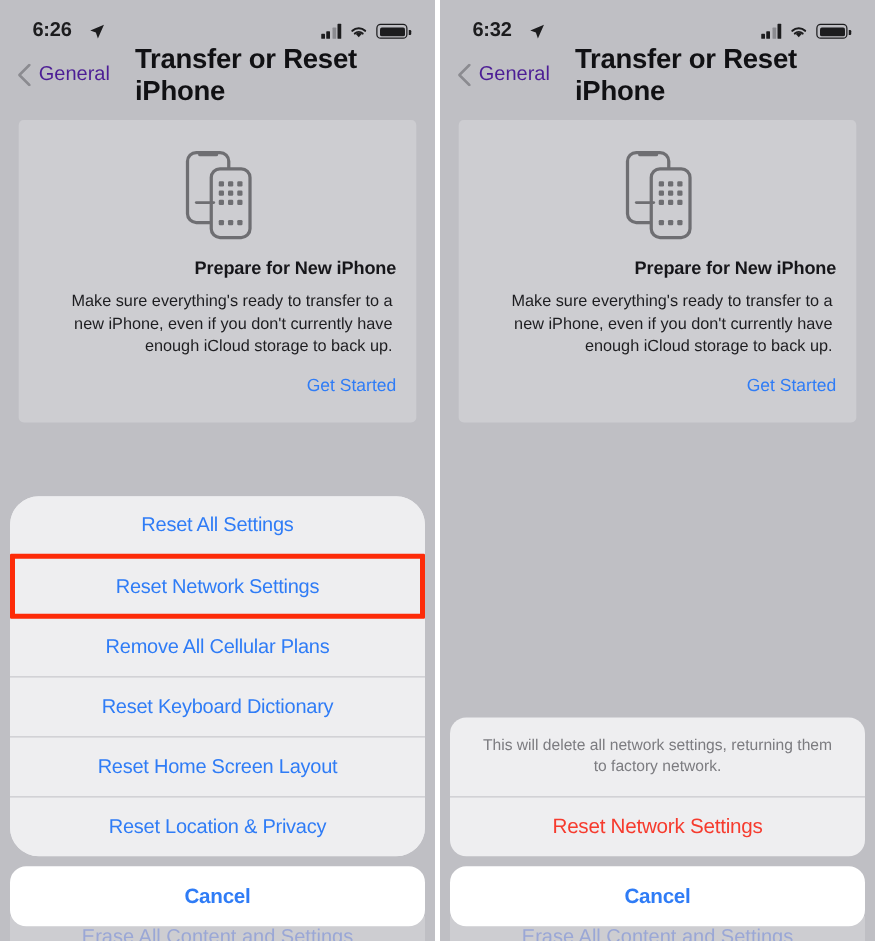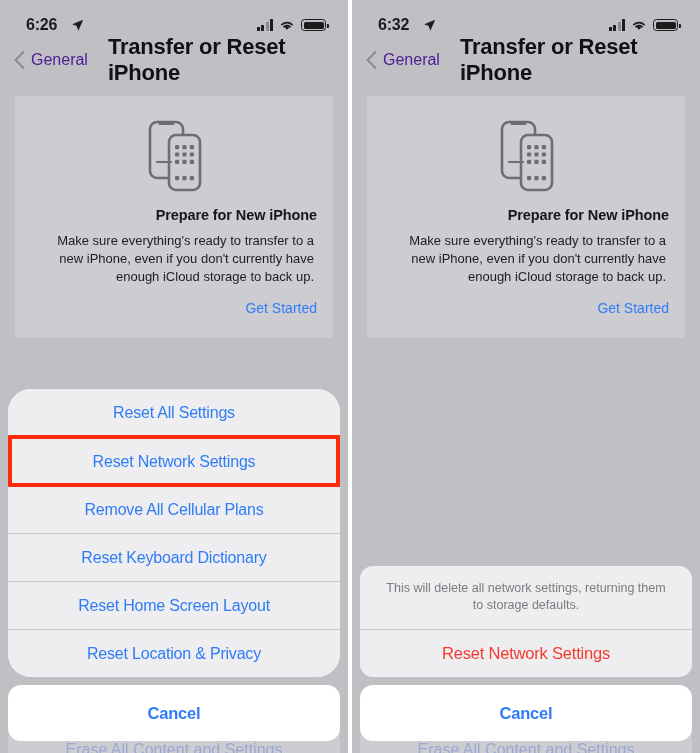--- a/index.html
+++ b/index.html
@@ -126,21 +126,21 @@
     left: 0; right: 0;
     border: 4px solid #fd2b08;
     pointer-events: none;
     z-index: 5;
     border-radius: 1px;
   }
 
   .cancel-sheet {
     background: #ffffff;
     border-radius: 13px;
-    height: 56px;
+    height: 48px;
     display:flex; align-items:center; justify-content:center;
     font-size: 16.5px; font-weight: bold; color: #2f7cf6;
     margin-top: 8px;
     cursor: pointer;
     position: relative; z-index: 3;
     letter-spacing: -0.2px;
   }
 
   
   .ghost-row {
@@ -340,21 +340,21 @@
             <path d="M20 45 h14" stroke="#6e6e72" stroke-width="2.2" stroke-linecap="round"></path>
           </svg>
         </div>
         <div class="card-title">Prepare for New iPhone</div>
         <div class="card-body">Make sure everything's ready to transfer to a new iPhone, even if you don't currently have enough iCloud storage to back up.</div>
         <div class="card-link">Get Started</div>
       </div>
 
       <div class="sheet-wrap" style="bottom: 30px;">
         <div class="alert">
-          <div class="alert-msg">This will delete all network settings, returning them to storage defaults.</div>
+          <div class="alert-msg">This will delete all network settings, returning them to factory network.</div>
           <div class="alert-destructive">Reset Network Settings</div>
         </div>
         <div class="cancel-sheet">Cancel</div>
         <div class="ghost-row" style="bottom:-26px;">Erase All Content and Settings</div>
       </div>
 
       <div class="home-bar-area">
         
       </div>
     </div>

